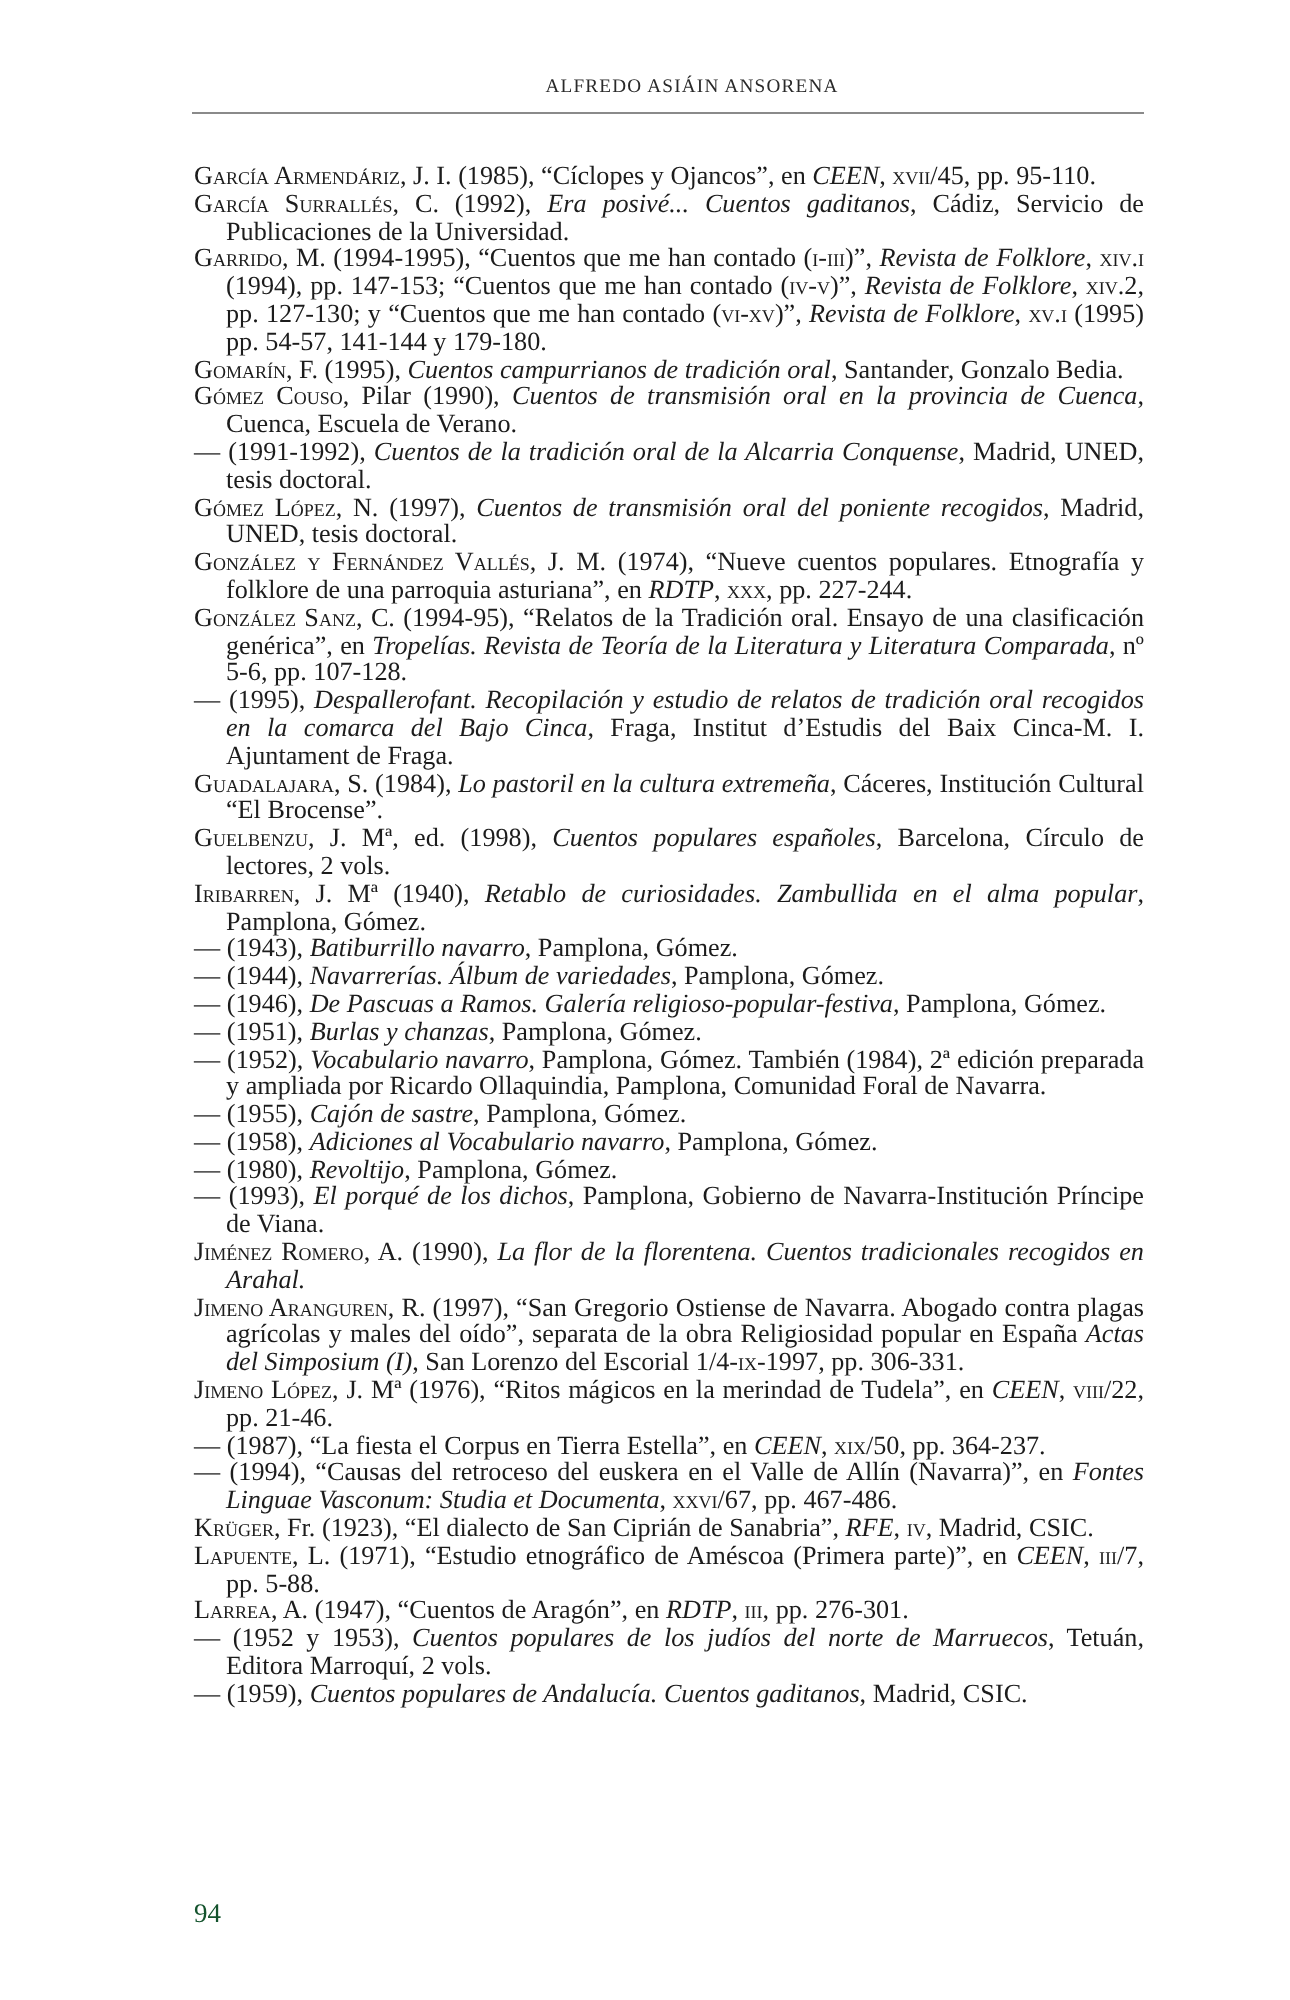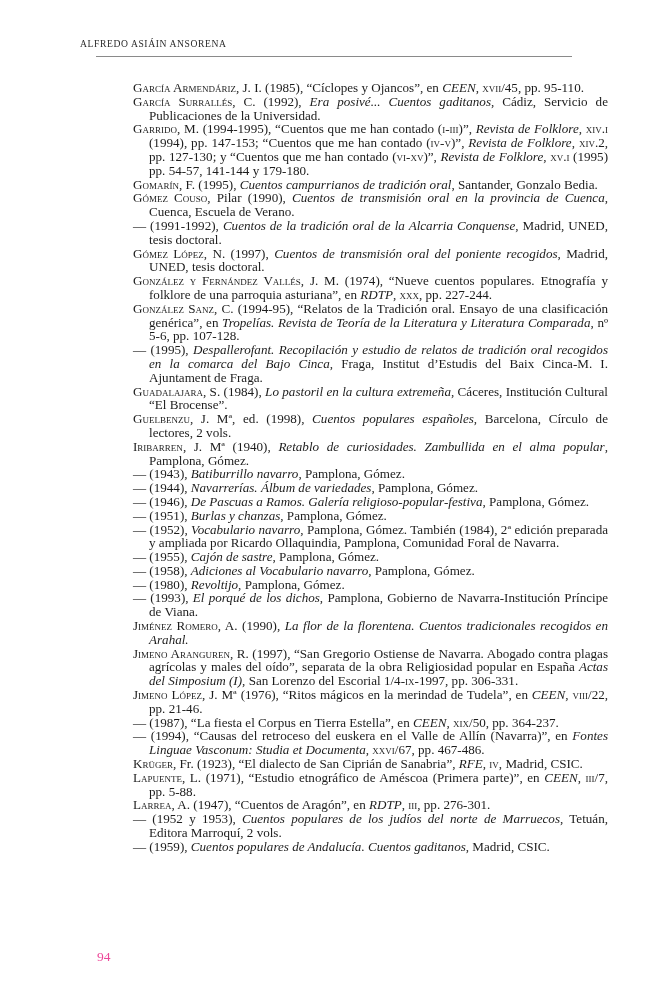--- a/index.html
+++ b/index.html
@@ -1,27 +1,27 @@
 <!DOCTYPE html>
 <html><head>
 <meta charset="utf-8">
 <style>
   html, body { margin: 0; padding: 0; background: #ffffff; }
   body { width: 645px; height: 1000px; position: relative; overflow: hidden;
          font-family: "Liberation Serif", "DejaVu Serif", serif; color: #1c1c1c; }
-  .running-head { position: absolute; top: 38px; left: 80px; width: 476px;
-         text-align: left; font-size: 9.6px; letter-spacing: 0.6px; color: #2a2a2a; }
+  .running-head { position: absolute; top: 38px; left: 108px; width: 476px;
+         text-align: center; font-size: 9.6px; letter-spacing: 0.6px; color: #2a2a2a; }
   .head-rule { position: absolute; top: 56px; left: 96px; width: 476px; height: 0;
          border-top: 1.6px solid #8a8a8a; }
   .refs { position: absolute; top: 81px; left: 97px; width: 475px;
-         font-size: 13.1px; line-height: 13.8px; margin-left: 36px; }
+         font-size: 13.1px; line-height: 13.8px; }
   .entry { padding-left: 16px; text-indent: -16px; text-align: justify; margin: 0; }
   .sc { font-variant: small-caps; }
   i { font-style: italic; }
-  .page-number { position: absolute; top: 949px; left: 97px; font-size: 13.5px; color: #ec4899; text-align: center; }
+  .page-number { position: absolute; top: 949px; left: 97px; font-size: 13.5px; color: #14532d; text-align: center; }
 </style>
 </head>
 <body>
 
 <div class="running-head">ALFREDO ASIÁIN ANSORENA</div>
 <div class="head-rule"></div>
 
 <div class="refs" id="refs">
     <p class="entry"><span class="sc">García Armendáriz</span><span>, J. I. (1985), “Cíclopes y Ojancos”, en </span><i>CEEN</i><span>, </span><span class="sc">xvii</span><span>/45, pp. 95-110.</span></p>
     <p class="entry"><span class="sc">García Surrallés</span><span>, C. (1992), </span><i>Era posivé... Cuentos gaditanos</i><span>, Cádiz, Servicio de Publicaciones de la Universidad.</span></p>

